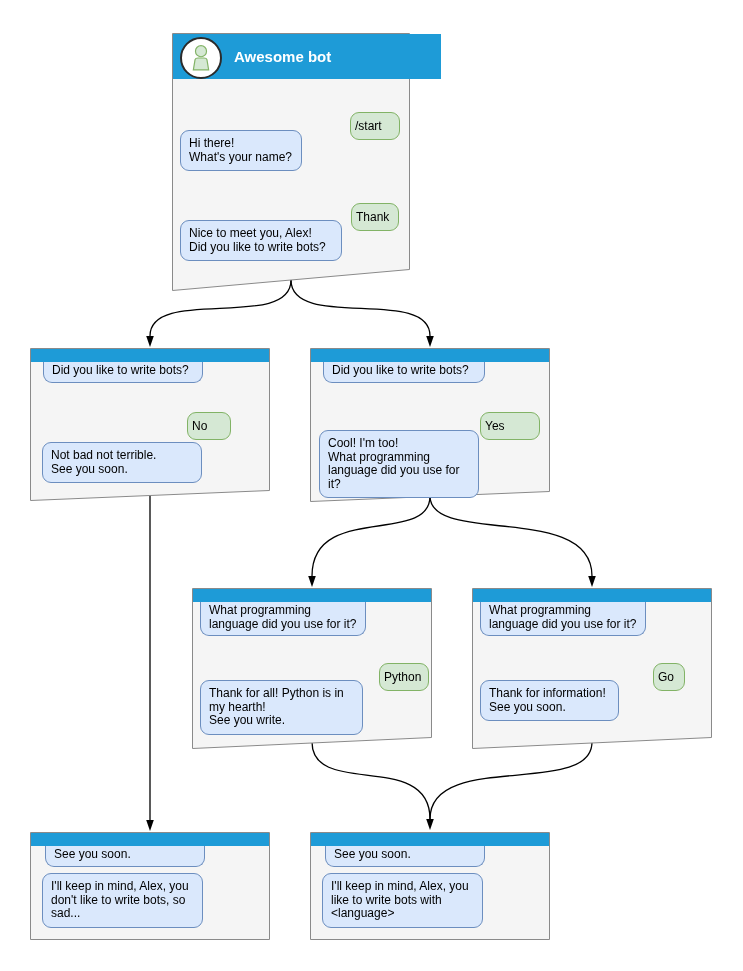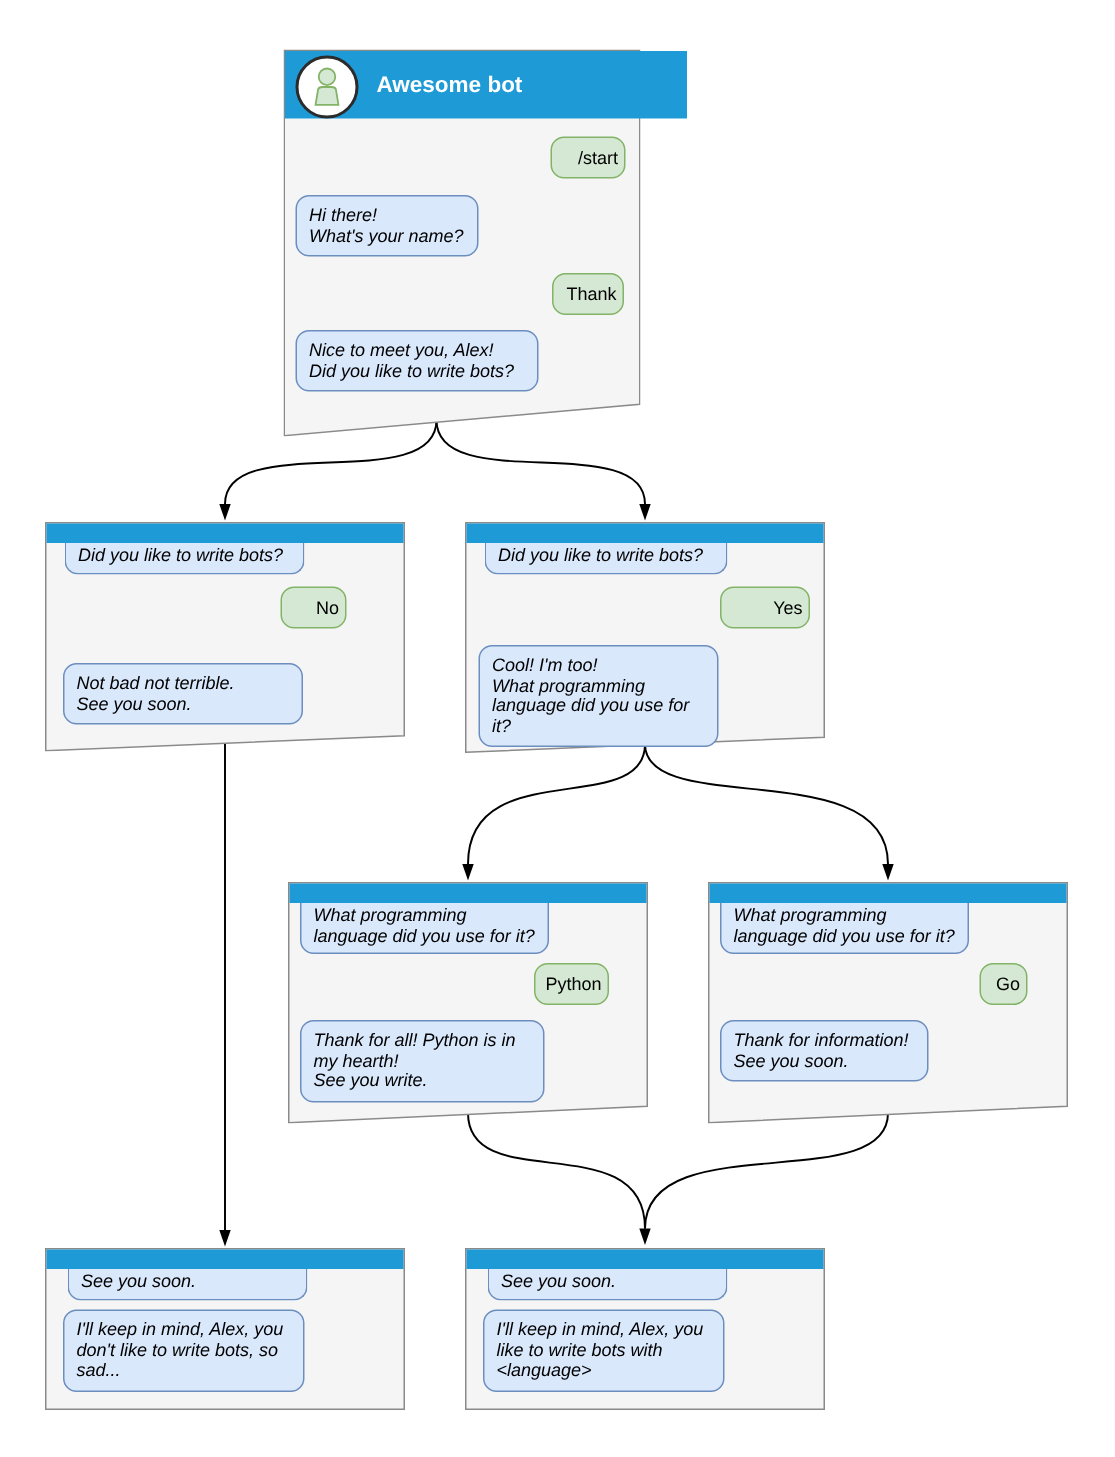--- a/index.html
+++ b/index.html
@@ -54,29 +54,29 @@
     font-size: 12px;
     line-height: 13.5px;
     color: #000000;
     white-space: pre-line;
   }
   .bot {
     background: var(--bot-bubble-fill, #dae8fc);
     border: 1px solid var(--bot-bubble-border, #6c8ebf);
     border-radius: 9px;
     padding: 6px 8px;
-    font-style: italic;
   }
   .user {
     background: var(--user-bubble-fill, #d5e8d4);
     border: 1px solid var(--user-bubble-border, #82b366);
     border-radius: 9px;
     height: 28px;
     padding: 7px 4px 0 4px;
-    text-align: right;
+    text-align: left;
+    margin-top: 21px;
   }
   .clipped {
     border-radius: 0 0 9px 9px;
     border-top: none;
     padding-top: 2px;
     padding-bottom: 4px;
   }
 </style>
 </head>
 <body>
@@ -96,21 +96,21 @@
     <polygon points="588.2,576 595.8,576 592,587"></polygon>
 
     <path d="M 150,495 L 150,820"></path>
     <polygon points="146.2,820 153.8,820 150,831"></polygon>
 
     <path d="M 312,742 C 312,798 430,750 430,819"></path>
     <path d="M 592,742 C 592,798 430,750 430,819"></path>
     <polygon points="426.2,819 433.8,819 430,830"></polygon>
   </svg>
 
-  <div class="win" style="left:189px; top:33px; width:270px; height:258px">
+  <div class="win" style="left:172px; top:33px; width:270px; height:258px">
     <svg class="frame" width="238" height="258">
       <polygon points="0.5,0.5 237.5,0.5 237.5,236.5 0.5,257.5"></polygon>
     </svg>
     <div class="hdr hdr-big">
       <span class="avatar">
         <svg viewBox="0 0 40 40" width="34" height="34">
           <circle class="pers" cx="20" cy="12" r="6.5"></circle>
           <path class="pers" d="M 11,34 L 13,22 Q 13.5,20 16.5,20 L 23.5,20 Q 26.5,20 27,22 L 29,34 Z"></path>
         </svg>
       </span>
@@ -147,21 +147,21 @@
 language did you use for it?</div>
   </div>
 
   <div class="win" style="left:192px; top:588px; width:240px; height:161px">
     <svg class="frame" width="240" height="161">
       <polygon points="0.5,0.5 239.5,0.5 239.5,149.5 0.5,160.5"></polygon>
     </svg>
     <div class="hdr hdr-small"></div>
     <div class="bubble bot clipped" style="left:8px; top:14px; width:166px">What programming
 language did you use for it?</div>
-    <div class="bubble user" style="left:164px; top:54px; width:50px">Python</div>
+    <div class="bubble user" style="left:187px; top:54px; width:50px">Python</div>
     <div class="bubble bot" style="left:8px; top:92px; width:163px">Thank for all! Python is in
 my hearth!
 See you write.</div>
   </div>
 
   <div class="win" style="left:472px; top:588px; width:240px; height:161px">
     <svg class="frame" width="240" height="161">
       <polygon points="0.5,0.5 239.5,0.5 239.5,149.5 0.5,160.5"></polygon>
     </svg>
     <div class="hdr hdr-small"></div>

